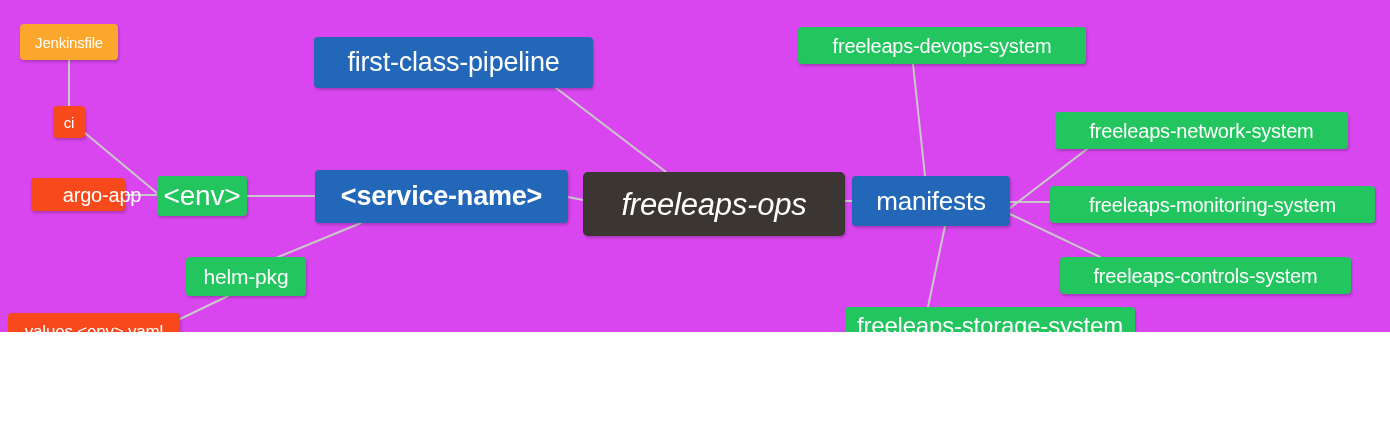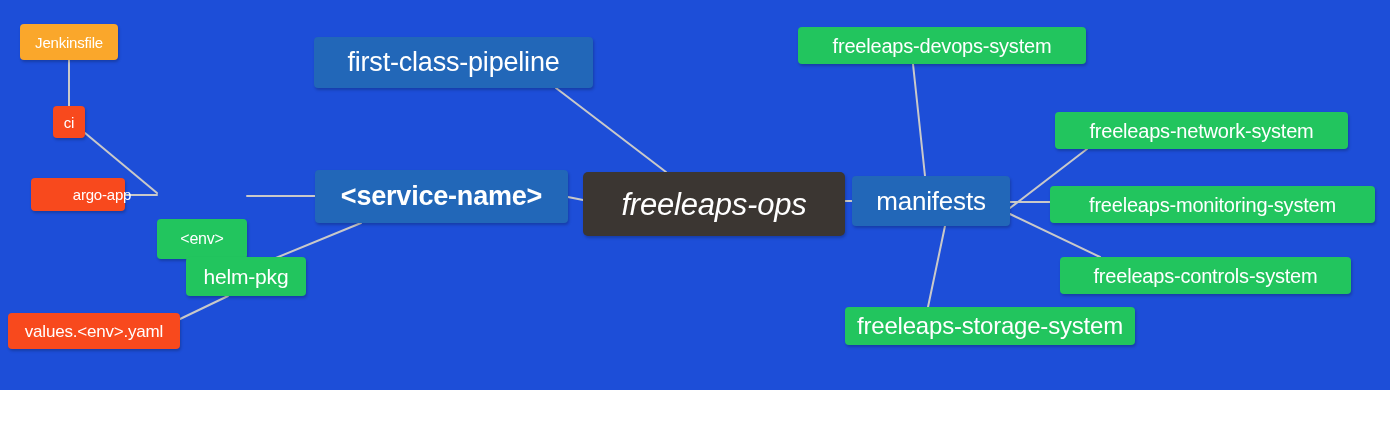--- a/index.html
+++ b/index.html
@@ -3,22 +3,22 @@
 <meta charset="utf-8">
 <style>
   html, body {
     margin: 0;
     padding: 0;
     background: #ffffff;
   }
   #canvas {
     position: relative;
     width: 1390px;
-    height: 390px;
-    background: #1d4ed8;
+    height: 332px;
+    background: #d946ef;
     font-family: "Liberation Sans", sans-serif;
     overflow: hidden;
   }
   #edges {
     position: absolute;
     left: 0;
     top: 0;
     width: 1390px;
     height: 421px;
     pointer-events: none;
@@ -62,24 +62,24 @@
       <line x1="1010" y1="214" x2="1100" y2="257" stroke="#c9c9c9" stroke-width="2" stroke-linecap="round"></line>
       <line x1="945" y1="226" x2="928" y2="307" stroke="#c9c9c9" stroke-width="2" stroke-linecap="round"></line>
     </svg>
   <div id="node-layer">
       <div class="node orange" style="left: 20px; top: 24px; width: 98px; height: 36px; font-size: 15px;">
         <span>Jenkinsfile</span>
       </div>
       <div class="node red" style="left: 53px; top: 106px; width: 32px; height: 32px; font-size: 15px; text-align: center;">
         <span>ci</span>
       </div>
-      <div class="node red" style="left: 31px; top: 178px; width: 94px; height: 33px; font-size: 15px; padding-left: 48px;">
+      <div class="node red" style="left: 31px; top: 178px; width: 94px; height: 33px; font-size: 20px; padding-left: 48px;">
         <span>argo-app</span>
       </div>
-      <div class="node green" style="left: 157px; top: 176px; width: 90px; height: 40px; font-size: 16px; margin-top: 43px;">
+      <div class="node green" style="left: 157px; top: 176px; width: 90px; height: 40px; font-size: 28px;">
         <span>&lt;env&gt;</span>
       </div>
       <div class="node green" style="left: 146px; top: 257px; width: 120px; height: 39px; font-size: 21px; margin-left: 40px;">
         <span>helm-pkg</span>
       </div>
       <div class="node red" style="left: 8px; top: 313px; width: 172px; height: 36px; font-size: 17px;">
         <span>values.&lt;env&gt;.yaml</span>
       </div>
       <div class="node blue" style="left: 314px; top: 37px; width: 279px; height: 51px; font-size: 27px;">
         <span>first-class-pipeline</span>

